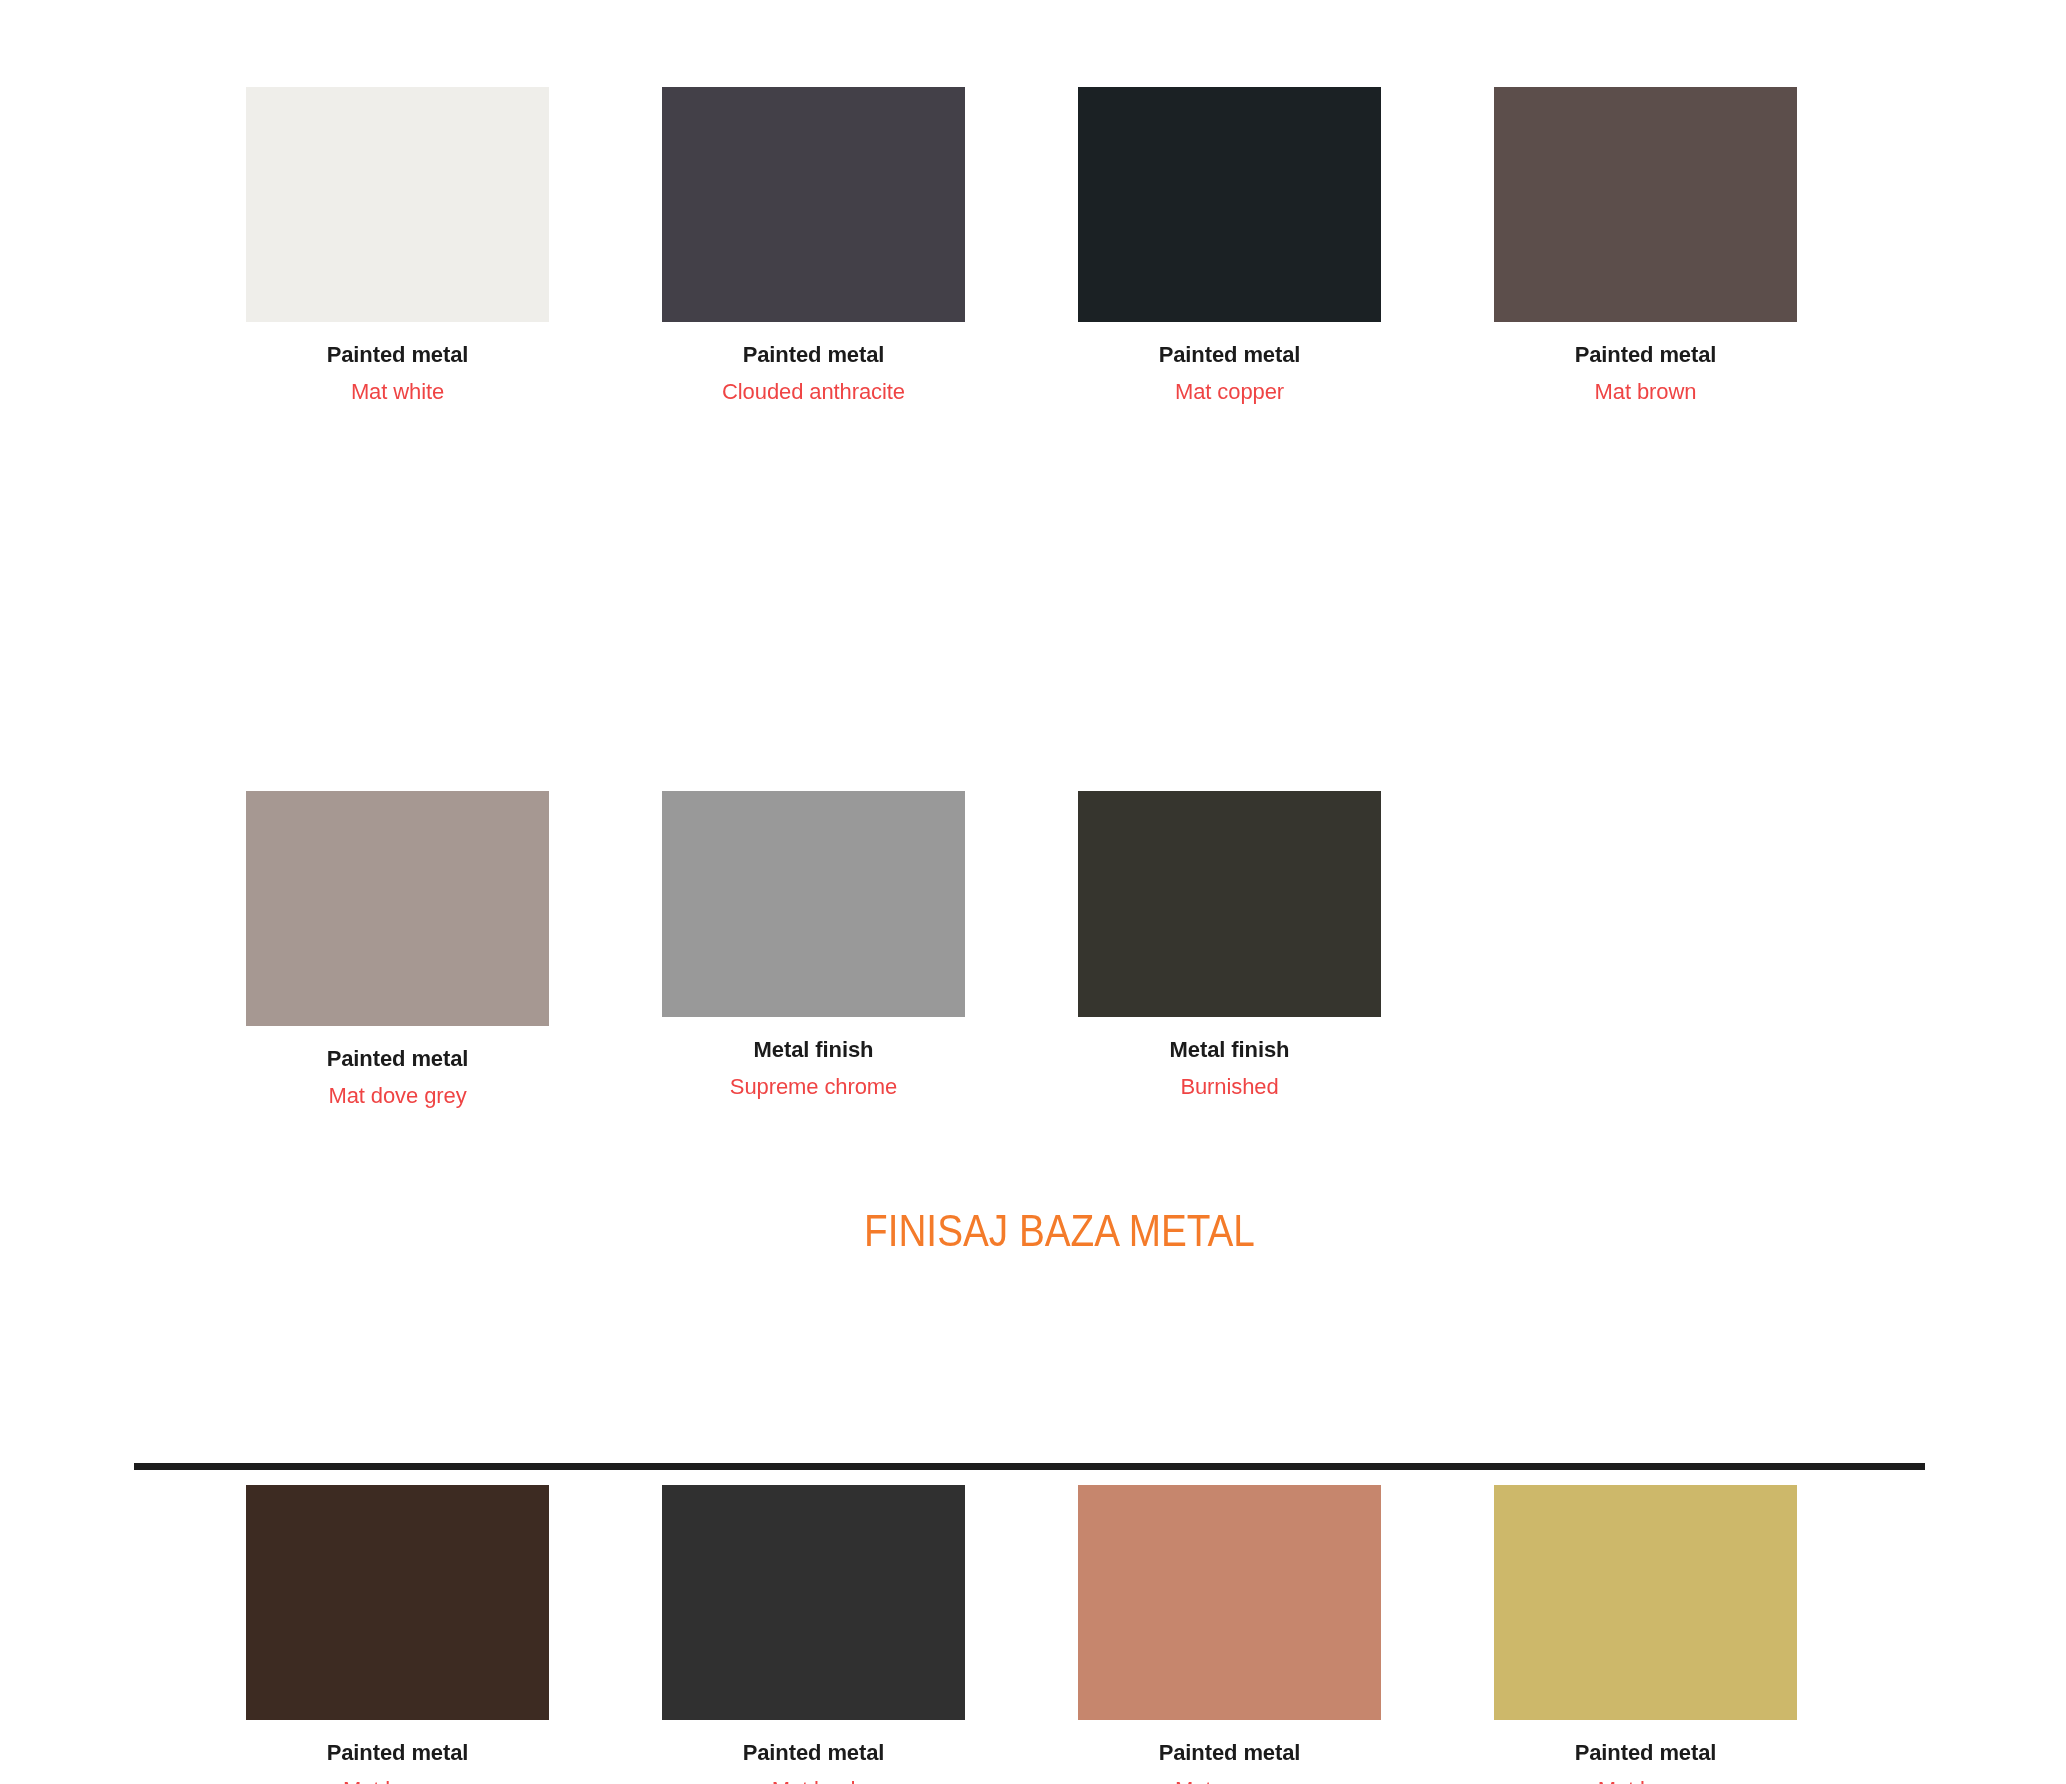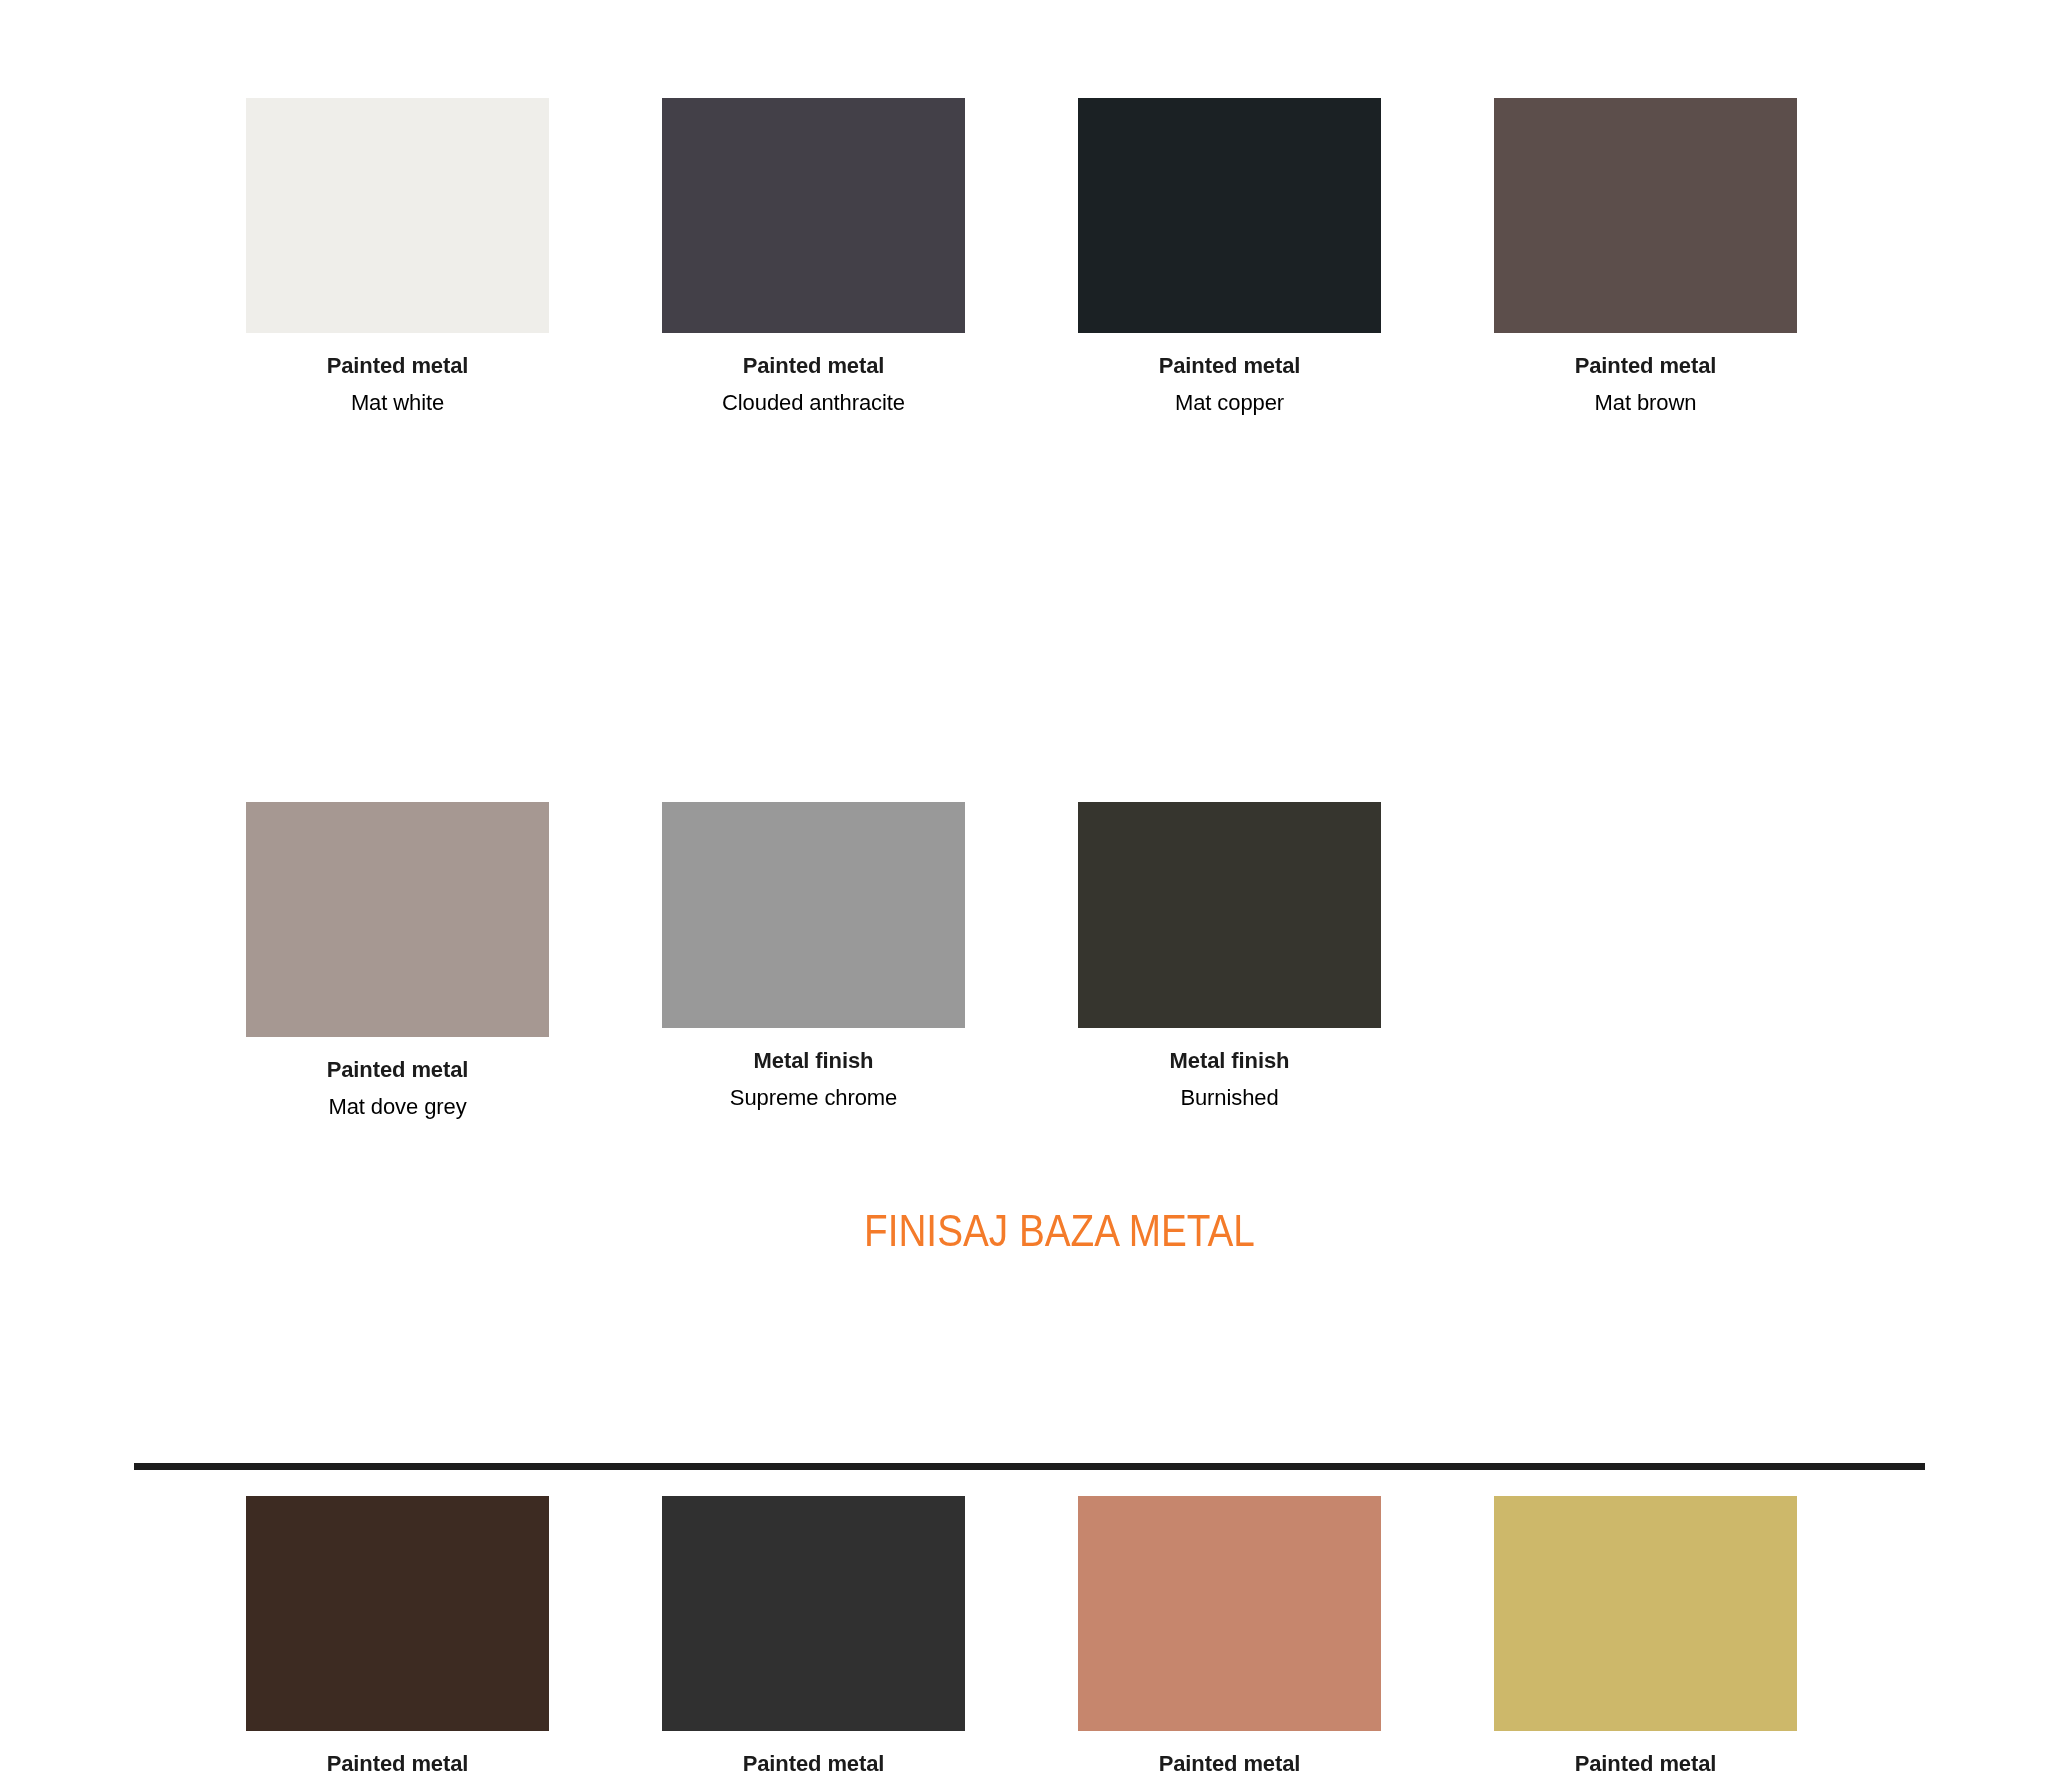--- a/index.html
+++ b/index.html
@@ -22,21 +22,21 @@
     left: 0;
     top: 0;
     width: 2066px;
     height: 1784px;
   }
 
   
   .swatch-grid {
     position: absolute;
     left: 246px;
-    top: 98px;
+    top: 87px;
     width: 1702px;
   }
 
   .swatch-row {
     position: relative;
     width: 100%;
   }
 
   .swatch-cell {
     position: absolute;
@@ -59,21 +59,21 @@
     color: #1b1b1b;
     letter-spacing: -0.1px;
     line-height: 1.0;
     margin-top: 22px;
     font-family: "Liberation Sans", sans-serif;
   }
 
   .swatch-name {
     font-size: 22px;
     font-weight: normal;
-    color: #000000;
+    color: #ef4444;
     letter-spacing: -0.1px;
     line-height: 1.0;
     margin-top: 15px;
     font-family: "Liberation Sans", sans-serif;
   }
 
   
   .section-heading {
     position: absolute;
     left: 864px;

